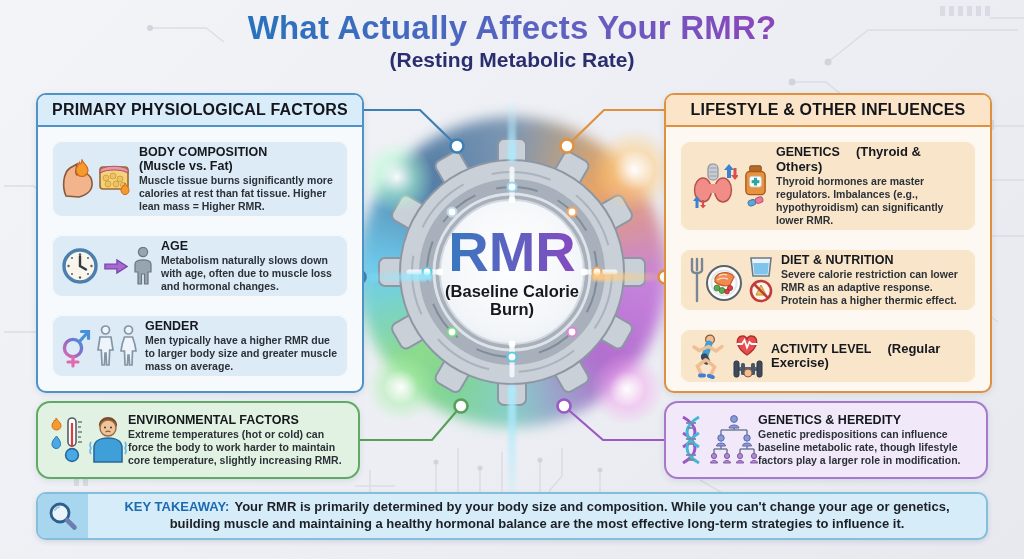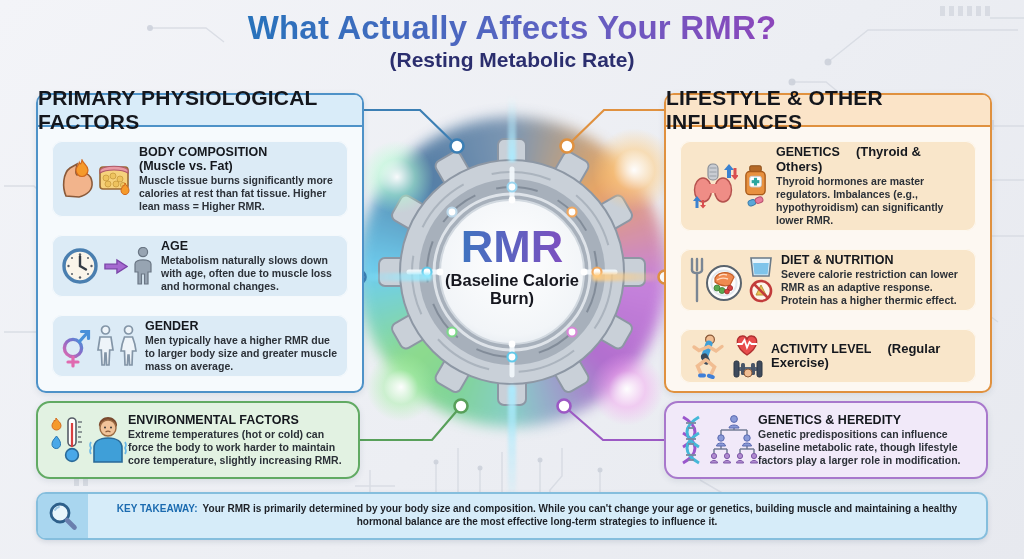--- a/index.html
+++ b/index.html
@@ -18,21 +18,21 @@
   .title-main{font-size:33px;font-weight:800;letter-spacing:.2px;
     background:linear-gradient(90deg,#1d76ba 18%,#5f61c2 55%,#a13ab8 85%);
     -webkit-background-clip:text;background-clip:text;color:transparent;margin:1px}
   .title-sub{font-size:21px;font-weight:800;color:#2b2e6e;margin-top:1px}
   
   .panel{position:absolute;width:324px;height:296px;border-radius:10px;border:2px solid;
     display:flex;flex-direction:column;box-shadow:0 2px 6px rgba(60,80,110,.12)}
   .panel.left{left:36px;top:93px;border-color:#4e92c8;background:#f6fafd}
   .panel.right{left:664px;top:93px;border-color:#e0913f;background:#fdf8f2}
   .panel-header{height:30px;flex:0 0 30px;display:flex;align-items:center;justify-content:center;
-    border-radius:8px 8px 0 0;border-bottom:2px solid;font-size:21px;font-weight:800;color:#14161c;letter-spacing:.2px}
+    border-radius:8px 8px 0 0;border-bottom:2px solid;font-size:16px;font-weight:800;color:#14161c;letter-spacing:.2px}
   .panel.left .panel-header{background:#d9ecf9;border-color:#4e92c8}
   .panel.right .panel-header{background:#fbe4c8;border-color:#e0913f}
   .cards{flex:1;display:flex;flex-direction:column;gap:18px;padding:14px}
   .card{flex:1;border-radius:10px;display:flex;align-items:center;gap:7px;padding:4px 8px;
     box-shadow:inset 0 0 0 1px rgba(255,255,255,.7)}
   .panel.left .card{background:#dcebf6}
   .panel.right .card{background:#f9e6ca}
   .icon-zone{flex:0 0 auto;display:flex;align-items:center;gap:4px}
   .txt-zone{flex:1;min-width:0}
   .card-title{font-size:12.5px;font-weight:800;color:#15181e;line-height:1.12}
@@ -43,29 +43,29 @@
     display:flex;align-items:center;gap:0;padding:4px 10px;box-sizing:border-box;z-index:5;
     box-shadow:0 2px 6px rgba(60,80,110,.12)}
   .accent-card.env{left:36px;top:401px;background:#e2f2e2;border-color:#61aa63}
   .accent-card.gen{left:664px;top:401px;background:#f1e9f9;border-color:#a878cc}
   
   .takeaway{position:absolute;left:36px;top:492px;width:952px;height:48px;border-radius:10px;
     border:2px solid #85bedd;background:#d6ecf9;display:flex;align-items:stretch;z-index:5;box-sizing:border-box;
     box-shadow:0 2px 5px rgba(60,80,110,.15)}
   .tk-icon{flex:0 0 50px;background:#a9d6ef;border-radius:7px 0 0 7px;display:flex;align-items:center;justify-content:center}
   .tk-text{flex:1;display:flex;align-items:center;justify-content:flex-end;text-align:center;
-    font-size:10px;font-weight:700;color:#1d2026;line-height:1.28;padding:8px 14px}
+    font-size:13px;font-weight:700;color:#1d2026;line-height:1.28;padding:8px 14px}
   .tk-label{color:#1b6bb0;font-weight:800;margin-right:5px}
   
   .glow-ring{position:absolute;left:357px;top:117px;width:310px;height:310px;border-radius:50%;
     background:conic-gradient(from 0deg,#6a88a8,#e89a4a 45deg,#c070d8 95deg,#a858c8 135deg,#77c9c0 180deg,#6ed08a 205deg,#7ed87a 230deg,#58c8ee 270deg,#3a6a98 318deg,#6a88a8 360deg);
     filter:blur(7px);opacity:.85}
   .gear-wrap{position:absolute;left:377px;top:137px;width:270px;height:270px}
   .hub-text{position:absolute;left:432px;top:224px;width:160px;text-align:center}
-  .hub-label{font-size:45px;font-weight:800;line-height:1;
+  .hub-label{font-size:56px;font-weight:800;line-height:1;
     background:linear-gradient(90deg,#2d7ec0,#8f45c0);-webkit-background-clip:text;background-clip:text;color:transparent}
   .hub-sublabel{font-size:16.5px;font-weight:800;color:#16171f;line-height:1.1;margin-top:2px}
   .sparkle{position:absolute;border-radius:50%;z-index:3;pointer-events:none}
 </style>
 </head>
 <body>
 
 <div class="stage">
 
   <svg class="circuit" width="1024" height="559" viewBox="0 0 1024 559">

